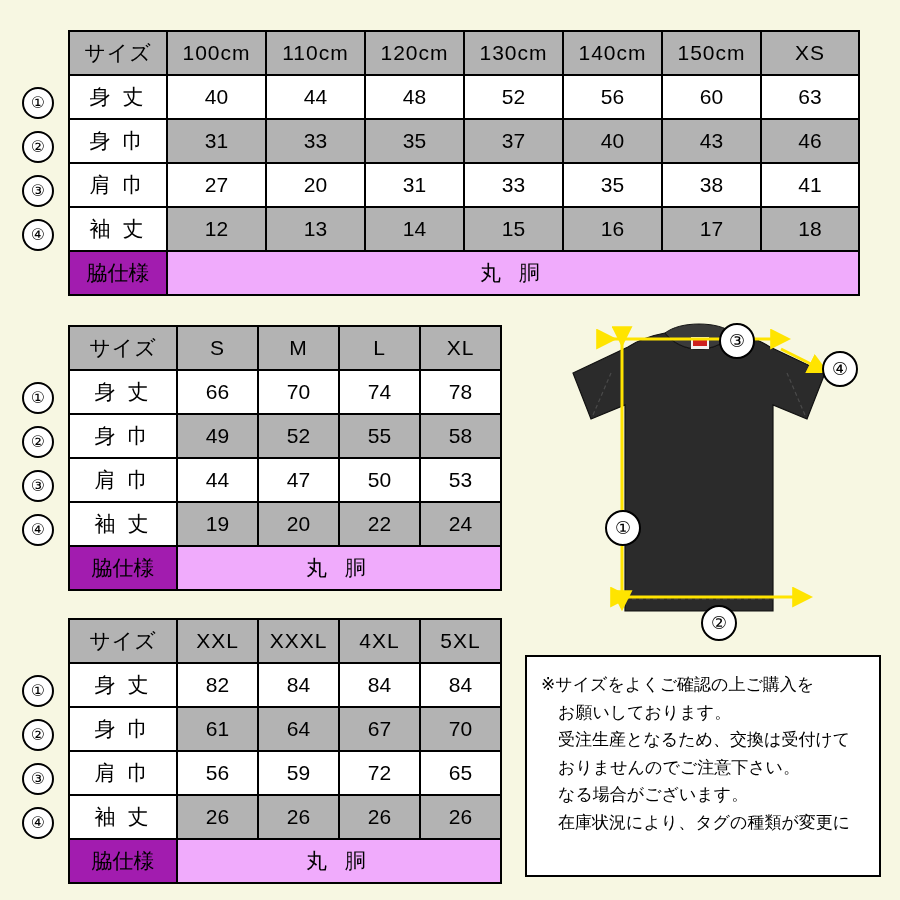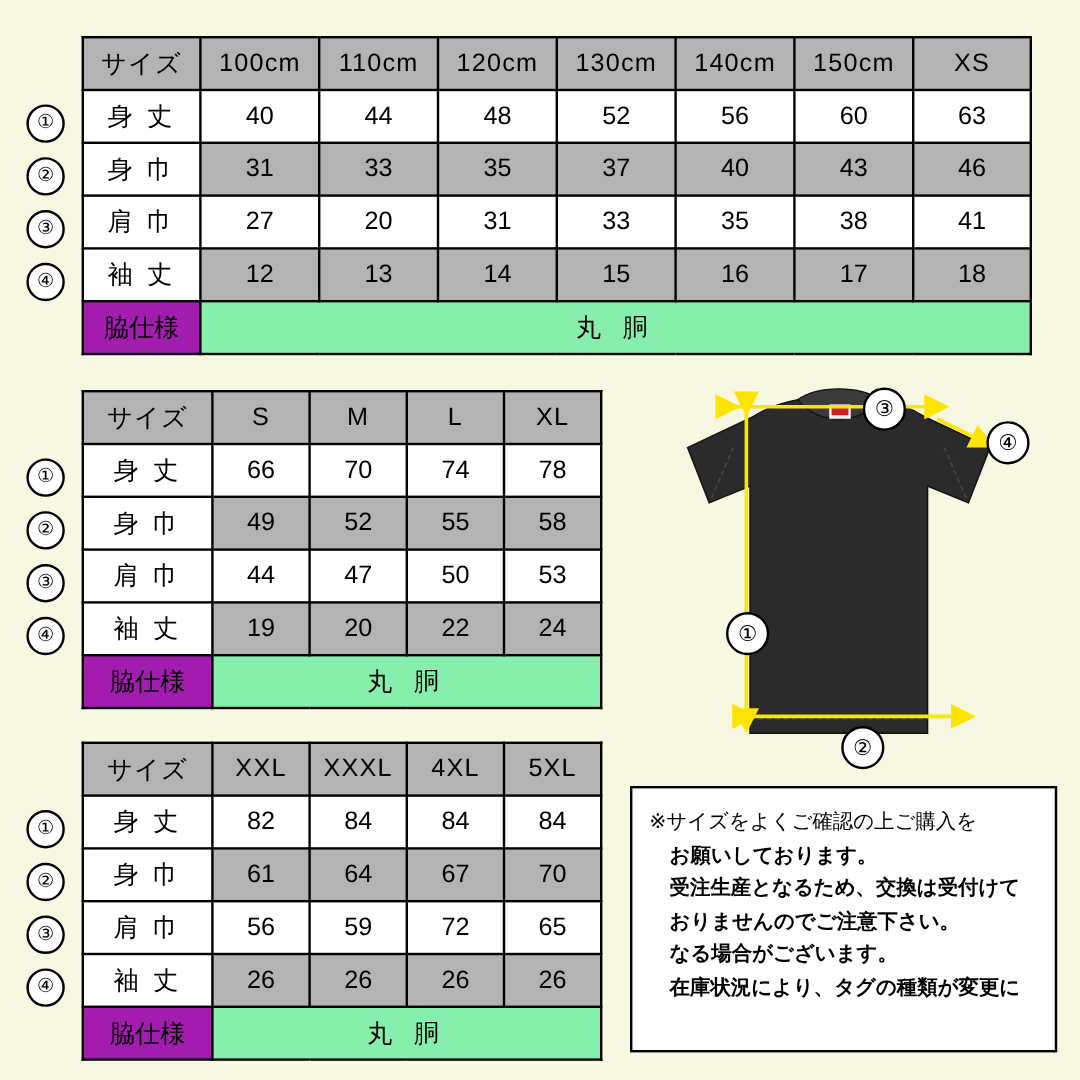--- a/index.html
+++ b/index.html
@@ -54,21 +54,21 @@
     margin-top: 32px;
   }
   .val-cell.shade {
     background: #b3b3b3;
   }
   .waki-label {
     background: #a21caf;
     font-size: 21px;
   }
   .waki-value {
-    background: #86efac;
+    background: #f0abfc;
     font-size: 22px;
     letter-spacing: 6px;
   }
 
   
   .marker-col {
     position: absolute;
     left: 0;
     width: 60px;
   }
@@ -116,21 +116,20 @@
     padding: 14px 12px 10px 14px;
     font-size: 17px;
     line-height: 1.62;
   }
   #notice p {
     margin: 0;
     text-indent: 0;
   }
   #notice p.indent {
     padding-left: 17px;
-    font-weight: bold;
   }
 
   .num-badge {
     position: absolute;
     width: 32px;
     height: 32px;
     border-radius: 50%;
     background: #fff;
     border: 2px solid #000;
     font-size: 18px;

